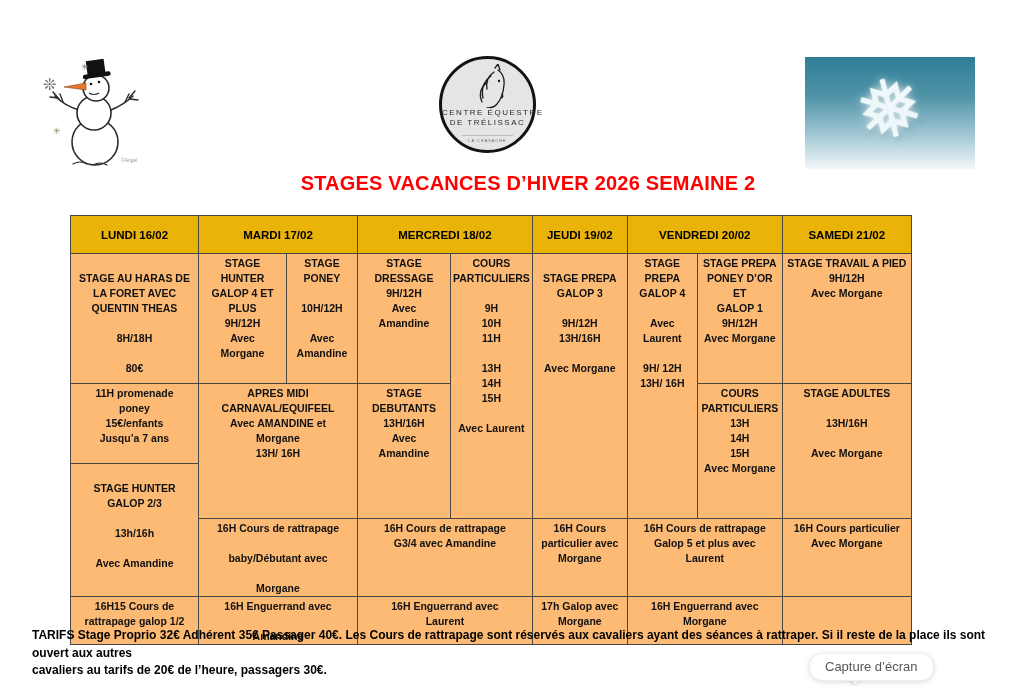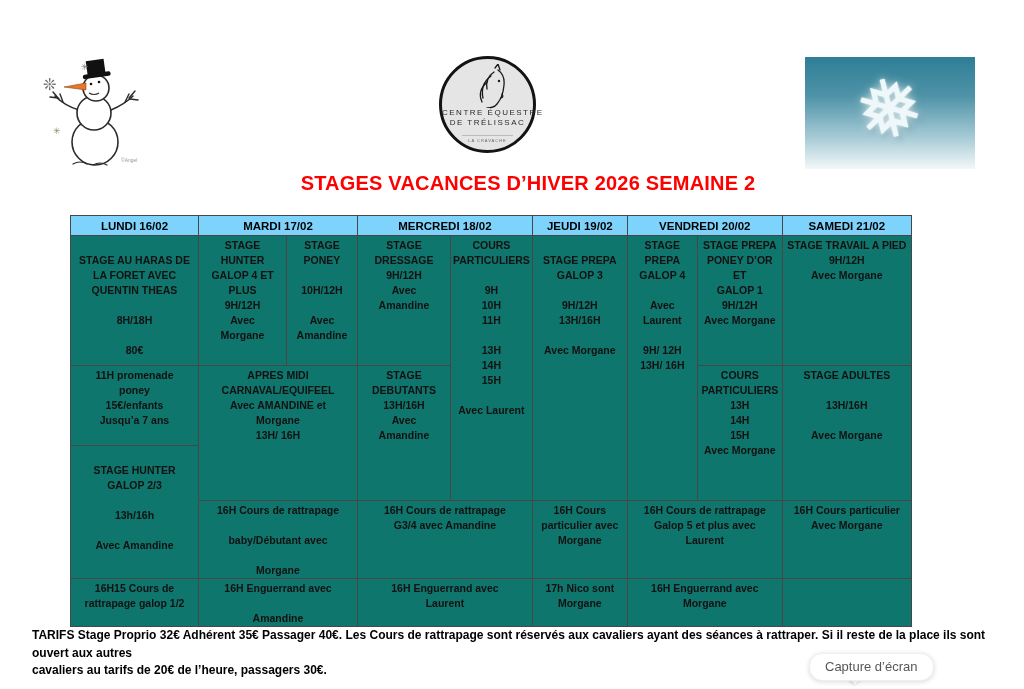--- a/index.html
+++ b/index.html
@@ -28,25 +28,25 @@
   }
   
   .title{
     position:absolute;left:16px;top:172px;width:100%;text-align:center;
     color:#fe0000;font-weight:bold;font-size:20px;letter-spacing:.2px;
   }
   
   table.sched{position:absolute;left:70px;top:215px;border-collapse:collapse;table-layout:fixed;}
   .sched th,.sched td{border:1px solid #474747;box-sizing:border-box;}
   .sched th{
-    background:#7dd3fc;font-size:11.5px;font-weight:bold;color:#000;
-    height:20px;text-align:center;padding:0 2px;
+    background:#eab308;font-size:11.5px;font-weight:bold;color:#000;
+    height:38px;text-align:center;padding:0 2px;
   }
   .sched td{
-    background:#0f766e;font-size:10.5px;font-weight:bold;color:#111;
+    background:#fdba74;font-size:10.5px;font-weight:bold;color:#111;
     text-align:center;vertical-align:top;white-space:pre-line;
     line-height:15px;padding:2px 2px 0 2px;
   }
   tr.rA{height:130px;} tr.rB{height:80px;} tr.rC{height:55px;} tr.rD{height:75px;} tr.rE{height:47px;}
   
   .tarifs{
     position:absolute;left:32px;top:627px;width:984px;
     font-size:12px;font-weight:bold;color:#000;line-height:17.5px;white-space:pre-line;
   }
   
@@ -260,21 +260,21 @@
 Avec Morgane</td>
   </tr>
   <tr class="rE">
     <td>16H15 Cours de
 rattrapage galop 1/2</td>
     <td colspan="2">16H Enguerrand avec
 
 Amandine</td>
     <td colspan="2">16H Enguerrand avec
 Laurent</td>
-    <td>17h Nico sont
+    <td>17h Galop avec
 Morgane</td>
     <td colspan="2">16H Enguerrand avec
 Morgane</td>
     <td></td>
   </tr>
 </tbody>
   </table>
 
 <div class="tarifs">TARIFS  Stage Proprio 32€ Adhérent 35€ Passager 40€. Les Cours de rattrapage sont réservés aux cavaliers ayant des séances à rattraper. Si il reste de la place ils sont ouvert aux autres
 cavaliers au tarifs de 20€ de l’heure, passagers 30€.</div>

